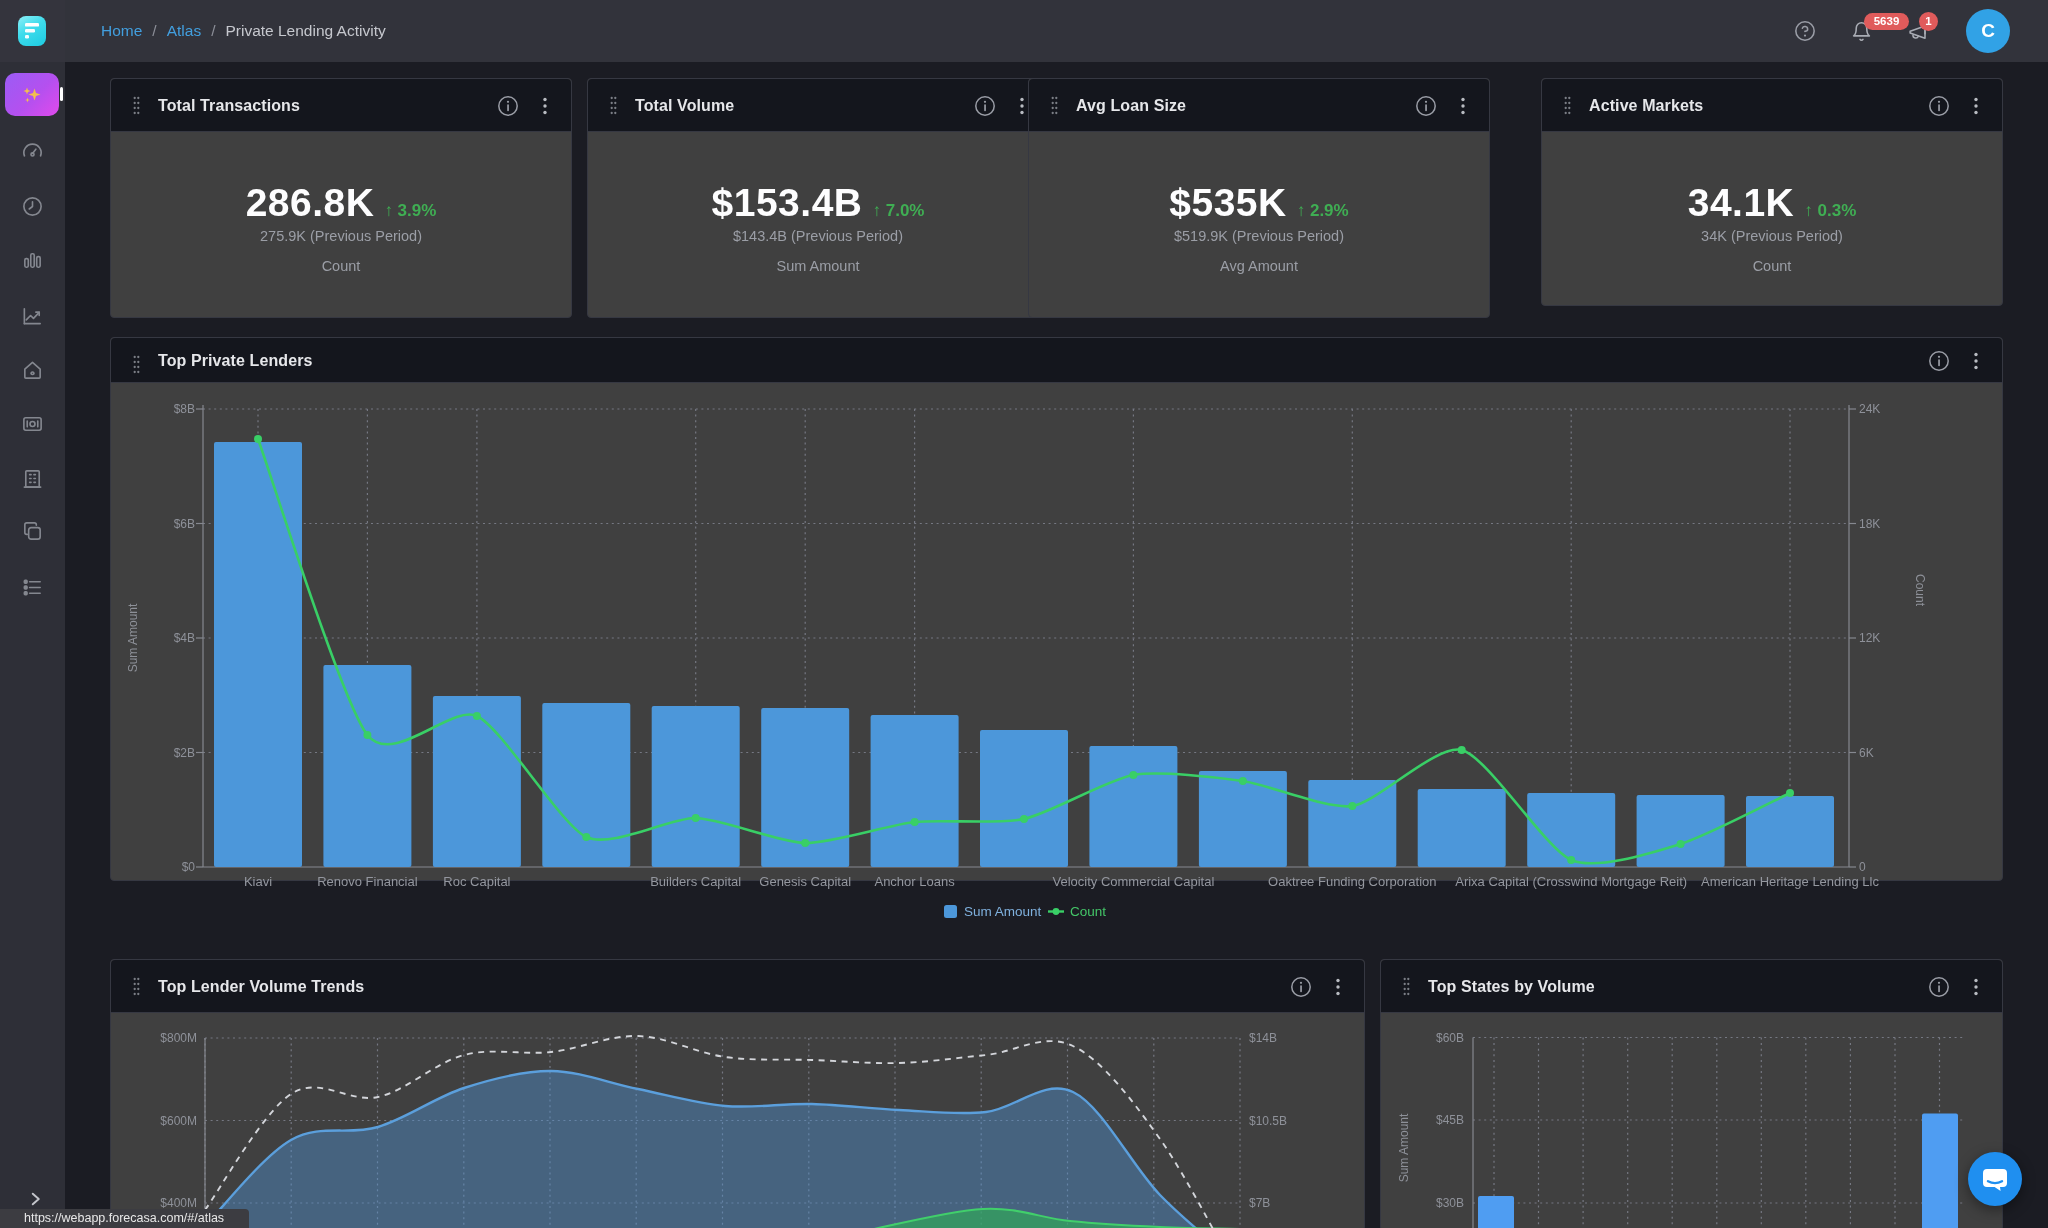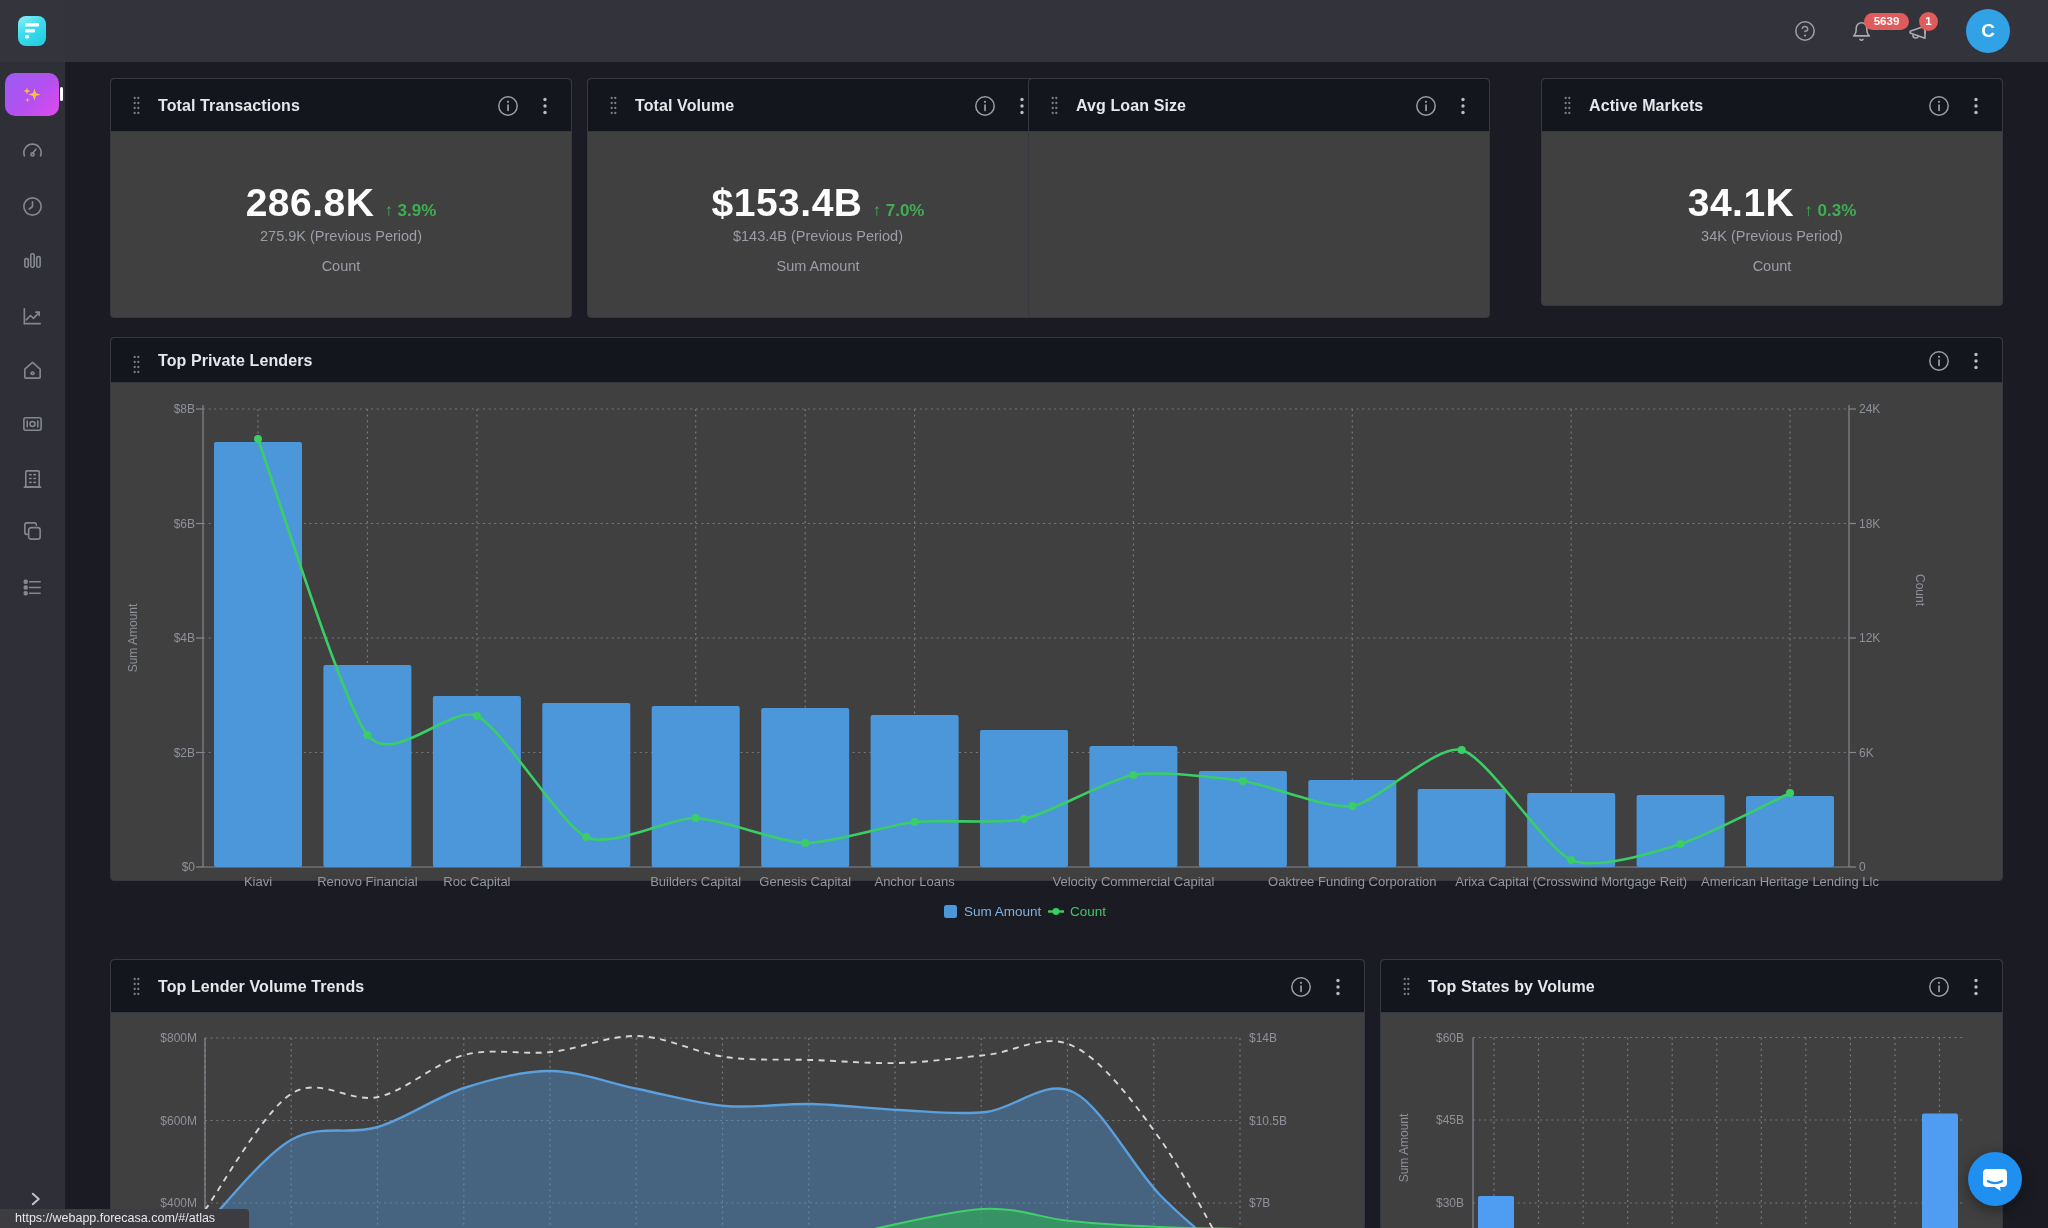--- a/index.html
+++ b/index.html
@@ -18,21 +18,21 @@
   .ctitle { position:absolute; left:47px; top:0; height:53px; line-height:53px; font-size:16px;
     font-weight:bold; color:#e6e7ea; letter-spacing:0.1px; }
   .drag { position:absolute; left:22px; top:17px; width:7px; height:19px; }
   .hicons { position:absolute; top:16px; width:60px; height:22px; }
   .kpi { position:absolute; left:0; right:0; text-align:center; }
   .kpi .big { font-size:39px; font-weight:bold; color:#fdfdfe; letter-spacing:0.5px; line-height:45px; }
   .kpi .pct { font-size:17px; font-weight:bold; color:#3fae53; margin-left:10px;text-align:right; }
   .kpi .prev { margin-top:3px; font-size:14.5px; color:#9b9ea6; line-height:17px; }
   .kpi .lbl { margin-top:13px; font-size:14.5px; color:#9b9ea6; line-height:17px; }
   .urltip { position:absolute; left:0; top:1209px; width:249px; height:19px; background:#3c3c41;
-    border-radius:0 4px 0 0; color:#e8e8e8; font-size:12.5px; line-height:19px; padding-left:15px; }
+    border-radius:0 4px 0 0; color:#e8e8e8; font-size:12.5px; line-height:19px; padding-left:24px; }
   .chat { position:absolute; left:1968px; top:1152px; width:54px; height:54px; border-radius:50%;
     background:#1f8ff0; box-shadow:0 4px 14px rgba(0,0,0,0.4); }
   text { font-family:"Liberation Sans", sans-serif; }
 </style>
 </head>
 <body>
 <div id="page">
 
 <div class="topbar"></div>
 <div class="sidebar"></div>
@@ -44,20 +44,21 @@
     <stop offset="0" stop-color="#8ff0f8"></stop>
           <stop offset="0.5" stop-color="#3fdcec"></stop>
           <stop offset="1" stop-color="#25cfe4"></stop>
   </linearGradient>
       </defs>
   <rect x="0" y="0" width="28" height="30" rx="8" fill="url(#lg)"></rect>
   <rect x="7" y="7" width="14" height="3.6" rx="1.2" fill="#fff"></rect>
   <rect x="7" y="13" width="10" height="3.4" rx="1.2" fill="#f4fdfe"></rect>
   <rect x="7" y="19" width="4" height="3.4" rx="1.2" fill="#f4fdfe"></rect>
 </svg>
+<div class="crumb"><span class="lk">Home</span><span style="margin:0 10px;">/</span><span class="lk">Atlas</span><span style="margin:0 10px;">/</span><span class="cur">Private Lending Activity</span></div>
 
 <svg style="position:absolute;left:1794px;top:20px;" width="22" height="22" viewBox="0 0 24 24" fill="none" stroke="#9a9da6" stroke-width="1.7">
   <circle cx="12" cy="12" r="10"></circle>
   <path d="M9.1 9a3 3 0 0 1 5.8 1c0 2-3 2.4-3 2.4" stroke-linecap="round"></path>
   <circle cx="12" cy="17" r="1.2" fill="#9a9da6" stroke="none"></circle>
 </svg>
 
 <svg style="position:absolute;left:1851px;top:20px;" width="21" height="23" viewBox="0 0 24 24" fill="none" stroke="#a9acb4" stroke-width="1.8" stroke-linecap="round" stroke-linejoin="round">
   <path d="M18 8a6 6 0 0 0-12 0c0 7-3 9-3 9h18s-3-2-3-9"></path>
       <path d="M13.7 21a2 2 0 0 1-3.4 0"></path>
@@ -203,20 +204,25 @@
         <div class="ctitle">Avg Loan Size</div>
         <svg class="hicons" style="left:386px;" viewBox="0 0 60 22" fill="none">
   <circle cx="11" cy="11" r="9.2" stroke="#9a9da6" stroke-width="1.5"></circle>
   <circle cx="11" cy="6.8" r="1.1" fill="#9a9da6"></circle>
   <rect x="10.2" y="9.3" width="1.7" height="7" rx="0.8" fill="#9a9da6"></rect>
   <circle cx="48" cy="4.5" r="1.7" fill="#b9bcc2"></circle>
           <circle cx="48" cy="11" r="1.7" fill="#b9bcc2"></circle>
           <circle cx="48" cy="17.5" r="1.7" fill="#b9bcc2"></circle>
 </svg>
       </div>
+  <div class="kpi" style="top:101px;">
+    <span class="big">$535K</span><span class="pct">↑ 2.9%</span>
+    <div class="prev">$519.9K (Previous Period)</div>
+    <div class="lbl">Avg Amount</div>
+  </div>
 </div>
 
 <div class="card" style="left:1541px;top:78px;width:462px;height:228px;">
   <div class="chead">
         <svg class="drag" viewBox="0 0 7 19" fill="#7b7e86">
   <circle cx="1.7" cy="2" r="1.15"></circle>
           <circle cx="5.3" cy="2" r="1.15"></circle>
   <circle cx="1.7" cy="7" r="1.15"></circle>
           <circle cx="5.3" cy="7" r="1.15"></circle>
   <circle cx="1.7" cy="12" r="1.15"></circle>

